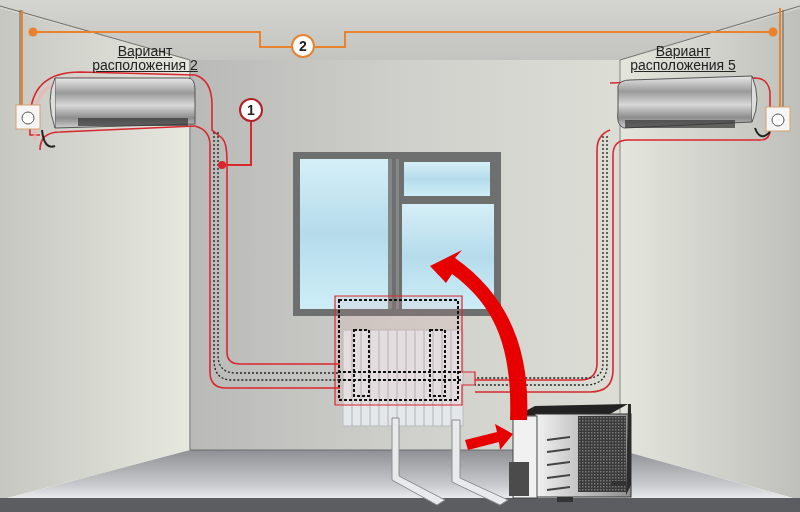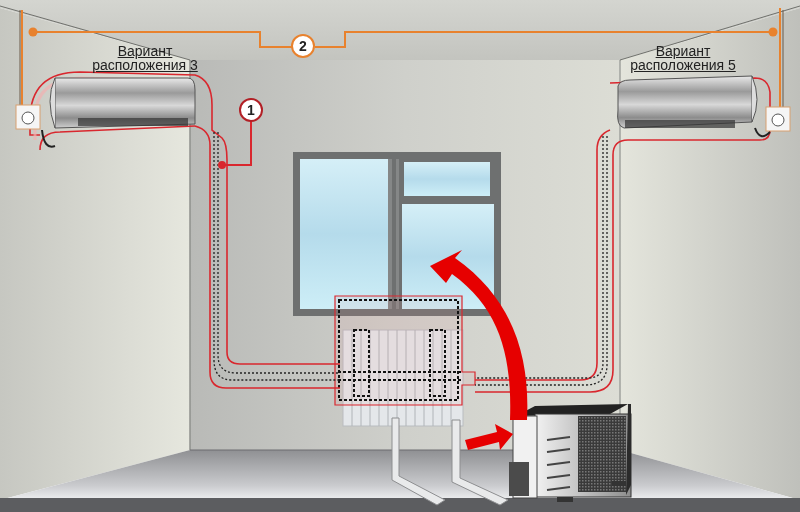--- a/index.html
+++ b/index.html
@@ -191,21 +191,21 @@
   <polygon points="465,440 497,432 495,424 513,434 500,450 499,442 468,450" fill="#e60000"></polygon>
 
   <path d="M251,121 V165 H222" fill="none" stroke="#d9272e" stroke-width="2"></path>
   <circle cx="222" cy="165" r="4" fill="#d9272e"></circle>
   <circle cx="251" cy="110" r="11" fill="#fff" stroke="#b21f25" stroke-width="2"></circle>
   <circle cx="303" cy="46" r="11" fill="#fff" stroke="#e8822e" stroke-width="2"></circle>
 </svg>
 
 <div class="label" style="left:90px;top:44px;width:110px;">
   <div>Вариант</div>
-  <div>расположения 3</div>
+  <div>расположения 2</div>
 </div>
 <div class="label" style="left:628px;top:44px;width:110px;">
   <div>Вариант</div>
   <div>расположения 5</div>
 </div>
 
 <div class="badge" style="left:240px;top:99px;background:transparent;">1</div>
 <div class="badge" style="left:292px;top:35px;background:transparent;">2</div>
 </div>
 

